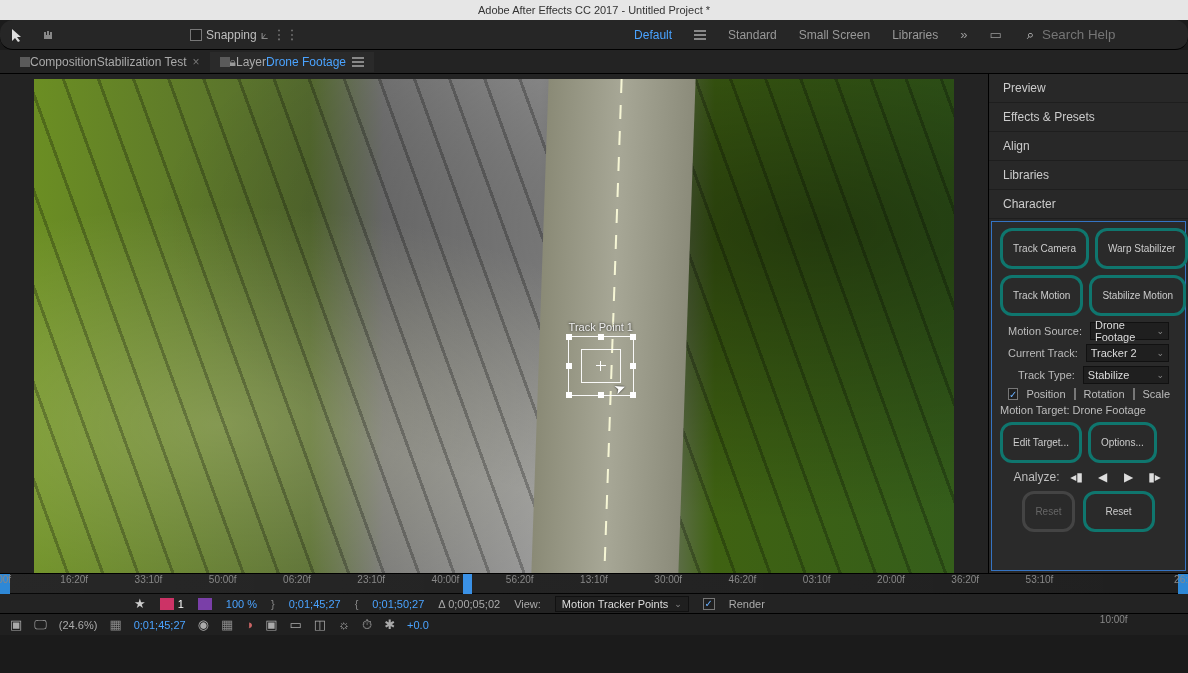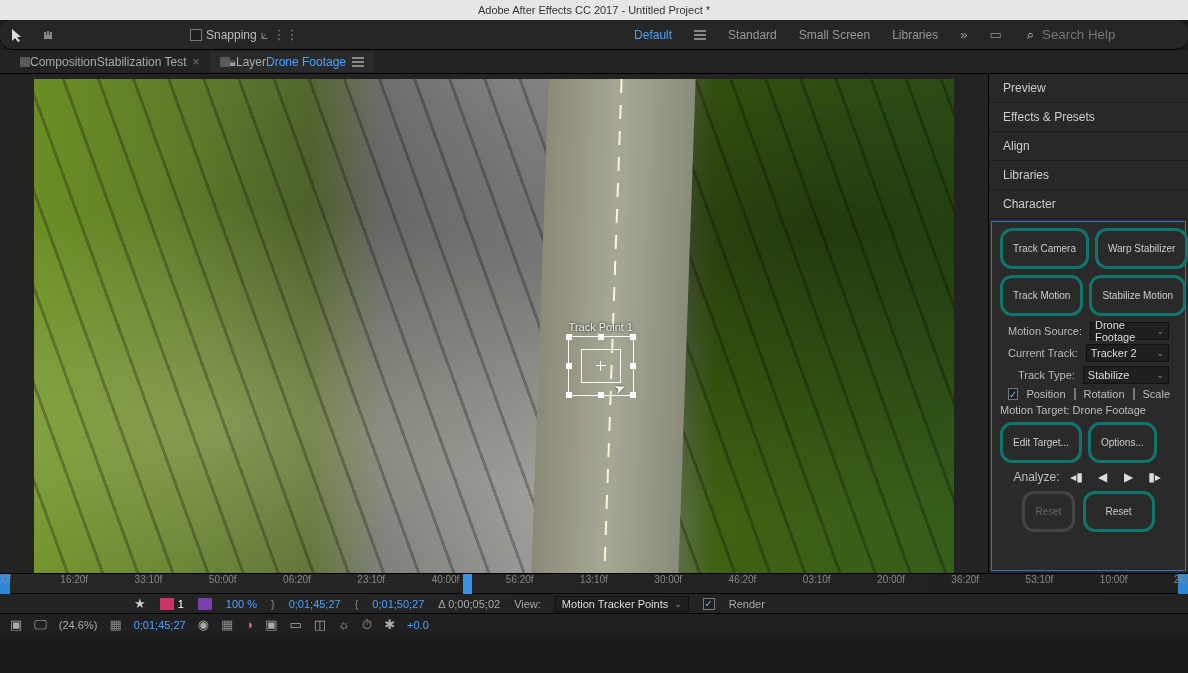--- a/index.html
+++ b/index.html
@@ -239,21 +239,21 @@
       <span class="tick" style="left: 31.25%;">23:10f</span>
       <span class="tick" style="left: 37.5%;">40:00f</span>
       <span class="tick" style="left: 43.75%;">56:20f</span>
       <span class="tick" style="left: 50%;">13:10f</span>
       <span class="tick" style="left: 56.25%;">30:00f</span>
       <span class="tick" style="left: 62.5%;">46:20f</span>
       <span class="tick" style="left: 68.75%;">03:10f</span>
       <span class="tick" style="left: 75%;">20:00f</span>
       <span class="tick" style="left: 81.25%;">36:20f</span>
       <span class="tick" style="left: 87.5%;">53:10f</span>
-      <span class="tick" style="left: 93.75%;">10:00f</span>
+      <span class="tick" style="left: 93.75%; margin-top: 40px;">10:00f</span>
       <span class="tick" style="left: 100%;">26:20f</span>
     </div>
 </div>
 
 <div class="statusbar1">
   <span style="margin-left:110px;"></span>
   <span class="glyph" style="color:#ccc;">★</span>
   <span class="sq-pink"></span>
   <span style="color:#fff; font-size:11px; margin-left:-10px;">1</span>
   <span class="sq-purple"></span>

